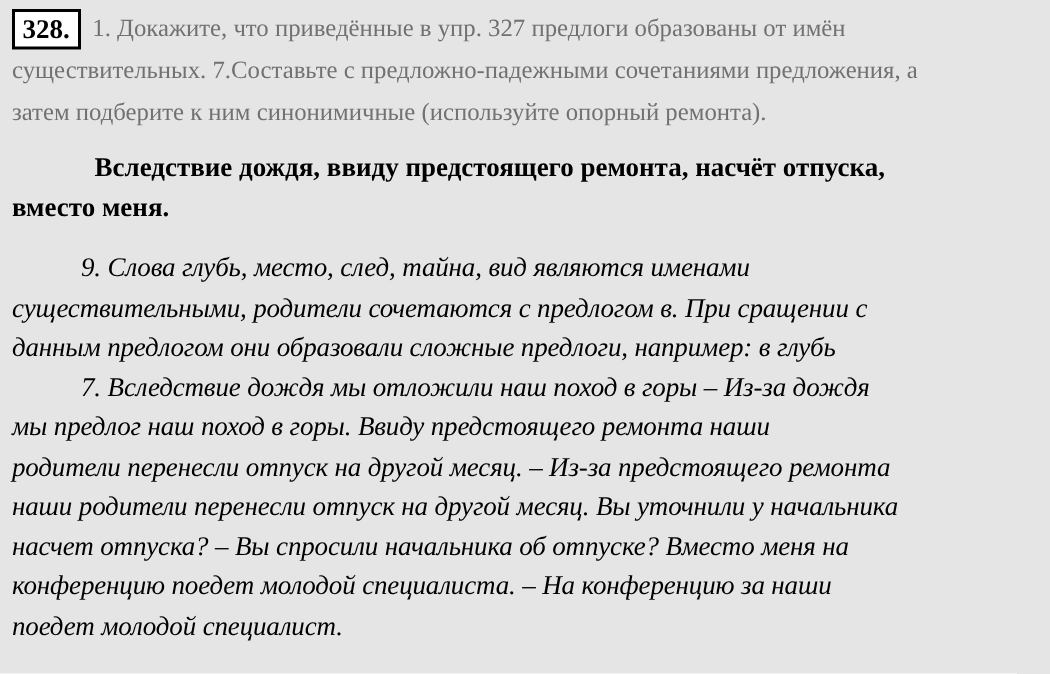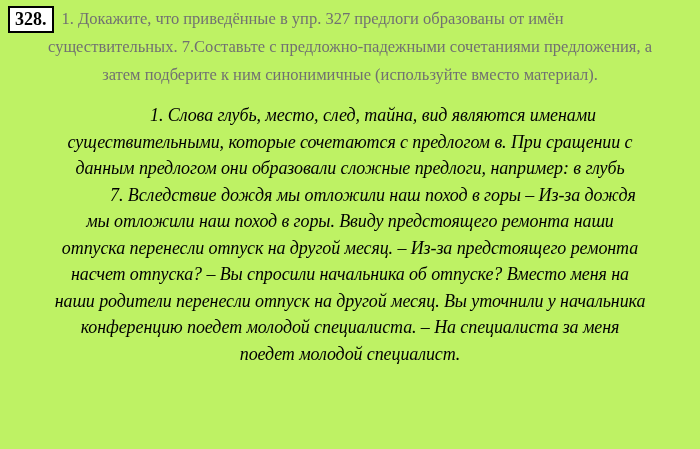--- a/index.html
+++ b/index.html
@@ -6,27 +6,26 @@
     margin: 0;
     padding: 0;
     background: #ffffff;
   }
   .page {
     position: relative;
     width: 700px;
     height: 449px;
     box-sizing: border-box;
     padding: 5px 8px 0 8px;
-    background: #bef264;
+    background: #e5e5e5;
     font-family: "Liberation Serif", serif;
     overflow: hidden;
   }
   .line {
     white-space: nowrap;
-    text-align: center;
   }
   
   .task-header {
     color: #717171;
     font-size: 16.5px;
     line-height: 28px;
   }
   .task-header .first-line {
     display: flex;
     align-items: flex-start;
@@ -69,34 +68,38 @@
 <div class="page">
 
   <div class="task-header">
     <div class="first-line">
       <span class="task-number-box">
         <span>328.</span>
       </span>
       <span class="line">1. Докажите, что приведённые в упр. 327 предлоги образованы от имён</span>
     </div>
     <div class="line">существительных. 7.Составьте с предложно-падежными сочетаниями предложения, а</div>
-    <div class="line">затем подберите к ним синонимичные (используйте вместо материал).</div>
+    <div class="line">затем подберите к ним синонимичные (используйте опорный ремонта).</div>
   </div>
 
+  <div class="phrases">
+    <div class="line indent-lg">Вследствие дождя, ввиду предстоящего ремонта, насчёт отпуска,</div>
+    <div class="line">вместо меня.</div>
+  </div>
 
   <div class="solution">
     <div>
-      <div class="line indent-md">1. Слова глубь, место, след, тайна, вид являются именами</div>
-      <div class="line">существительными, которые сочетаются с предлогом в. При сращении с</div>
+      <div class="line indent-md">9. Слова глубь, место, след, тайна, вид являются именами</div>
+      <div class="line">существительными, родители сочетаются с предлогом в. При сращении с</div>
       <div class="line">данным предлогом они образовали сложные предлоги, например: в глубь</div>
     </div>
     <div>
       <div class="line indent-md">7. Вследствие дождя мы отложили наш поход в горы – Из-за дождя</div>
-      <div class="line">мы отложили наш поход в горы. Ввиду предстоящего ремонта наши</div>
-      <div class="line">отпуска перенесли отпуск на другой месяц. – Из-за предстоящего ремонта</div>
+      <div class="line">мы предлог наш поход в горы. Ввиду предстоящего ремонта наши</div>
+      <div class="line">родители перенесли отпуск на другой месяц. – Из-за предстоящего ремонта</div>
+      <div class="line">наши родители перенесли отпуск на другой месяц. Вы уточнили у начальника</div>
       <div class="line">насчет отпуска? – Вы спросили начальника об отпуске? Вместо меня на</div>
-      <div class="line">наши родители перенесли отпуск на другой месяц. Вы уточнили у начальника</div>
-      <div class="line">конференцию поедет молодой специалиста. – На специалиста за меня</div>
+      <div class="line">конференцию поедет молодой специалиста. – На конференцию за наши</div>
       <div class="line">поедет молодой специалист.</div>
     </div>
   </div>
 
 </div>
 
 </body></html>

